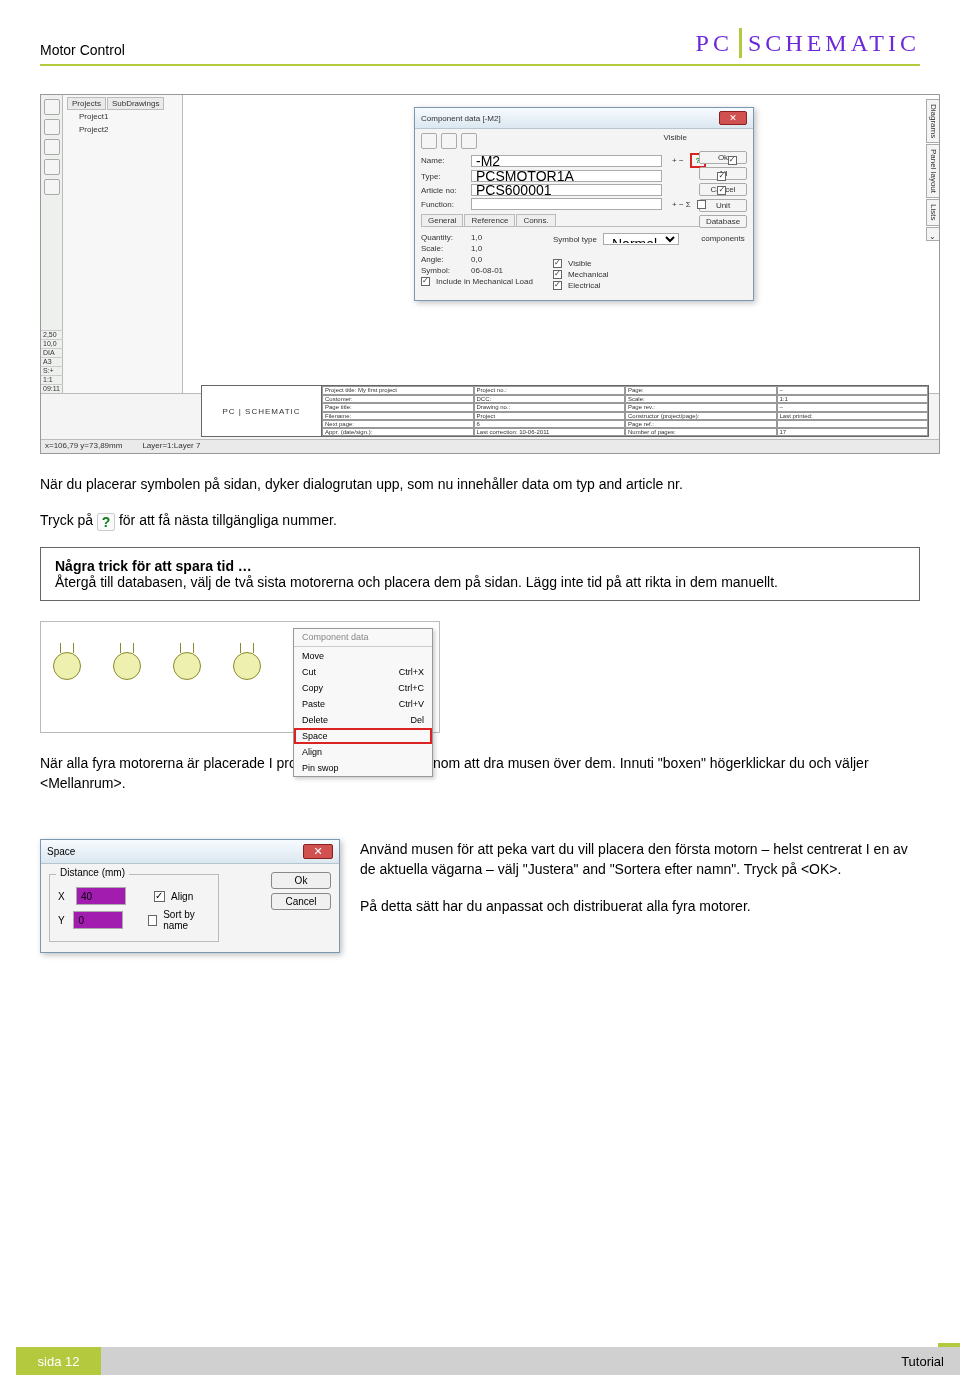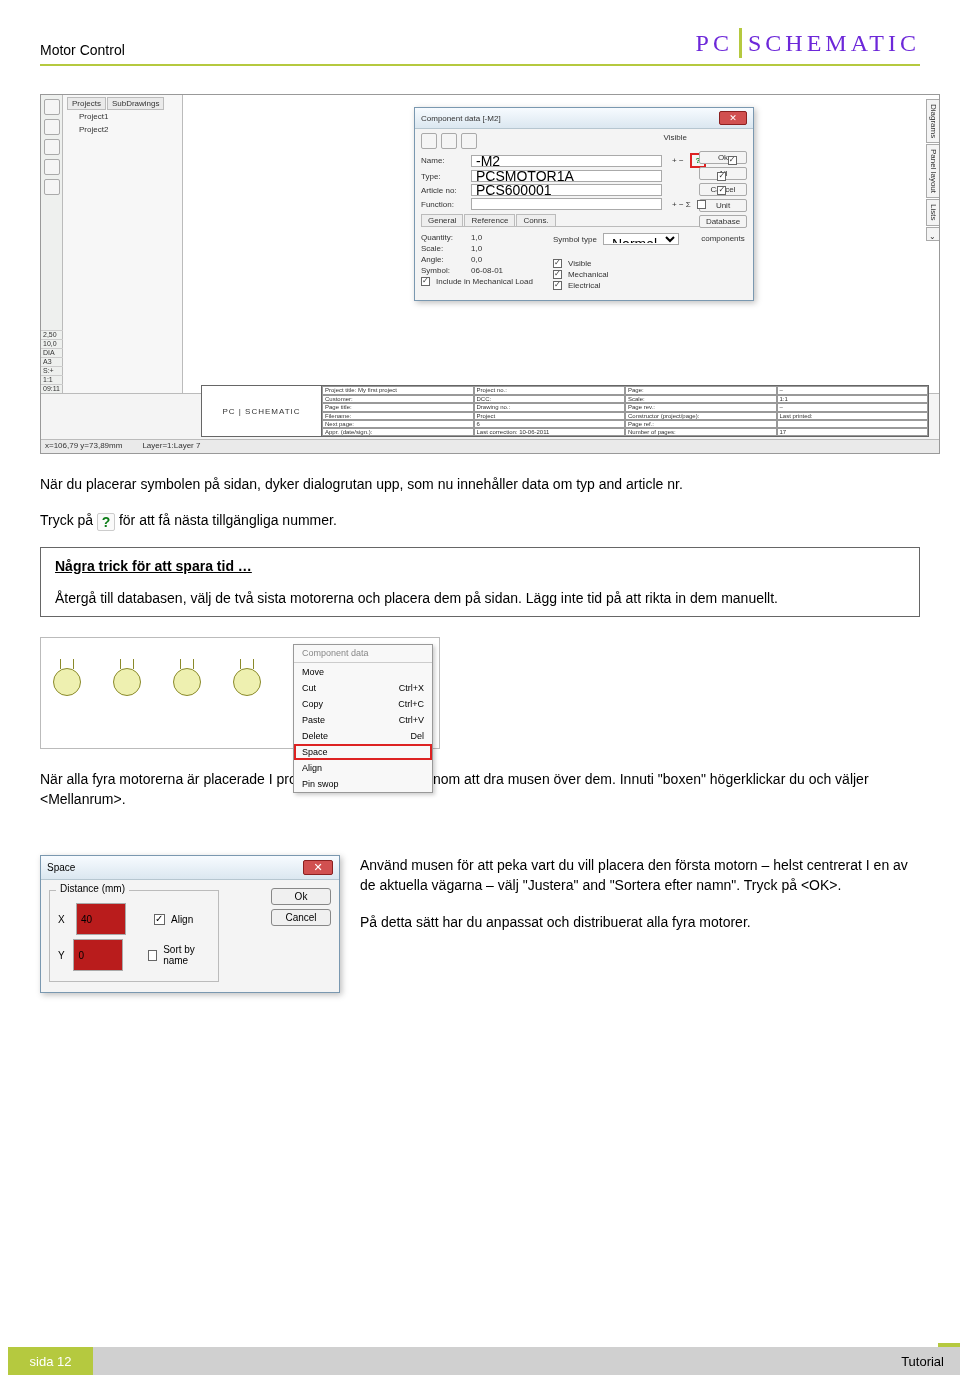--- a/index.html
+++ b/index.html
@@ -221,21 +221,21 @@
     background: #fafafa;
     border-radius: 2px;
     font-size: 14px;
     line-height: 16px;
   }
   .tips-box {
     border: 1px solid #666;
     padding: 10px 14px;
     margin: 6px 0 20px 0;
   }
-  .tips-box .t-title { font-weight: bold; margin-bottom: 16px; text-decoration: underline; }
+  .tips-box .t-title { font-weight: bold; margin-bottom: 0; }
 
   
   .row2 { display:flex; gap:20px; align-items:flex-start; margin-top:6px;flex-direction:column;}
   .ctx-shot {
     border:1px solid #bbb;
     width:400px;
     font-size:9px;
     background:#fff;
     position:relative;
   }
@@ -292,30 +292,30 @@
     border:1px solid #8a2020;
     color:#fff; text-align:center;
     line-height:13px; border-radius:2px;
     font-size:11px;
   }
   .sp-body { padding:6px 8px 10px 8px; position:relative;}
   .sp-frame { border:1px solid #bbb; padding:8px 8px 6px 8px; margin-top:4px; position:relative; width:170px;}
   .sp-frame-label { position:absolute; top:-8px; left:6px; background:#f4f4f4; padding:0 4px;}
   .sp-row { display:flex; align-items:center; gap:6px; margin:4px 0;}
   .sp-row label { width:12px;}
-  .sp-input { width:50px; height:32px; border:1px solid #aaa; background:#b91c1c; padding:0 4px; font-size:10px;}
+  .sp-input { width:50px; height:18px; border:1px solid #aaa; background:#a21caf; padding:0 4px; font-size:10px;}
   .sp-cb { width:11px; height:11px; border:1px solid #666; background:#fff; display:inline-block; position:relative;}
   .sp-cb.checked::after { content:"✓"; position:absolute; top:-2px; left:0; font-size:10px;}
   .sp-btncol { position:absolute; right:8px; top:8px; display:flex; flex-direction:column; gap:4px; }
   .sp-btn { width:60px; padding:2px 0; text-align:center; border:1px solid #888; background:#f0f0f0; border-radius:3px;}
 
   
   .footer {
     position:absolute;
-    left:8px; right:0; bottom:0;
+    left:16px; right:0; bottom:0;
     height:28px;
     display:flex;
   }
   .footer-left {
     background:#b5c93f;
     color:#fff;
     width:85px;
     display:flex; align-items:center; justify-content:center;
     font-size:13px;
   }

